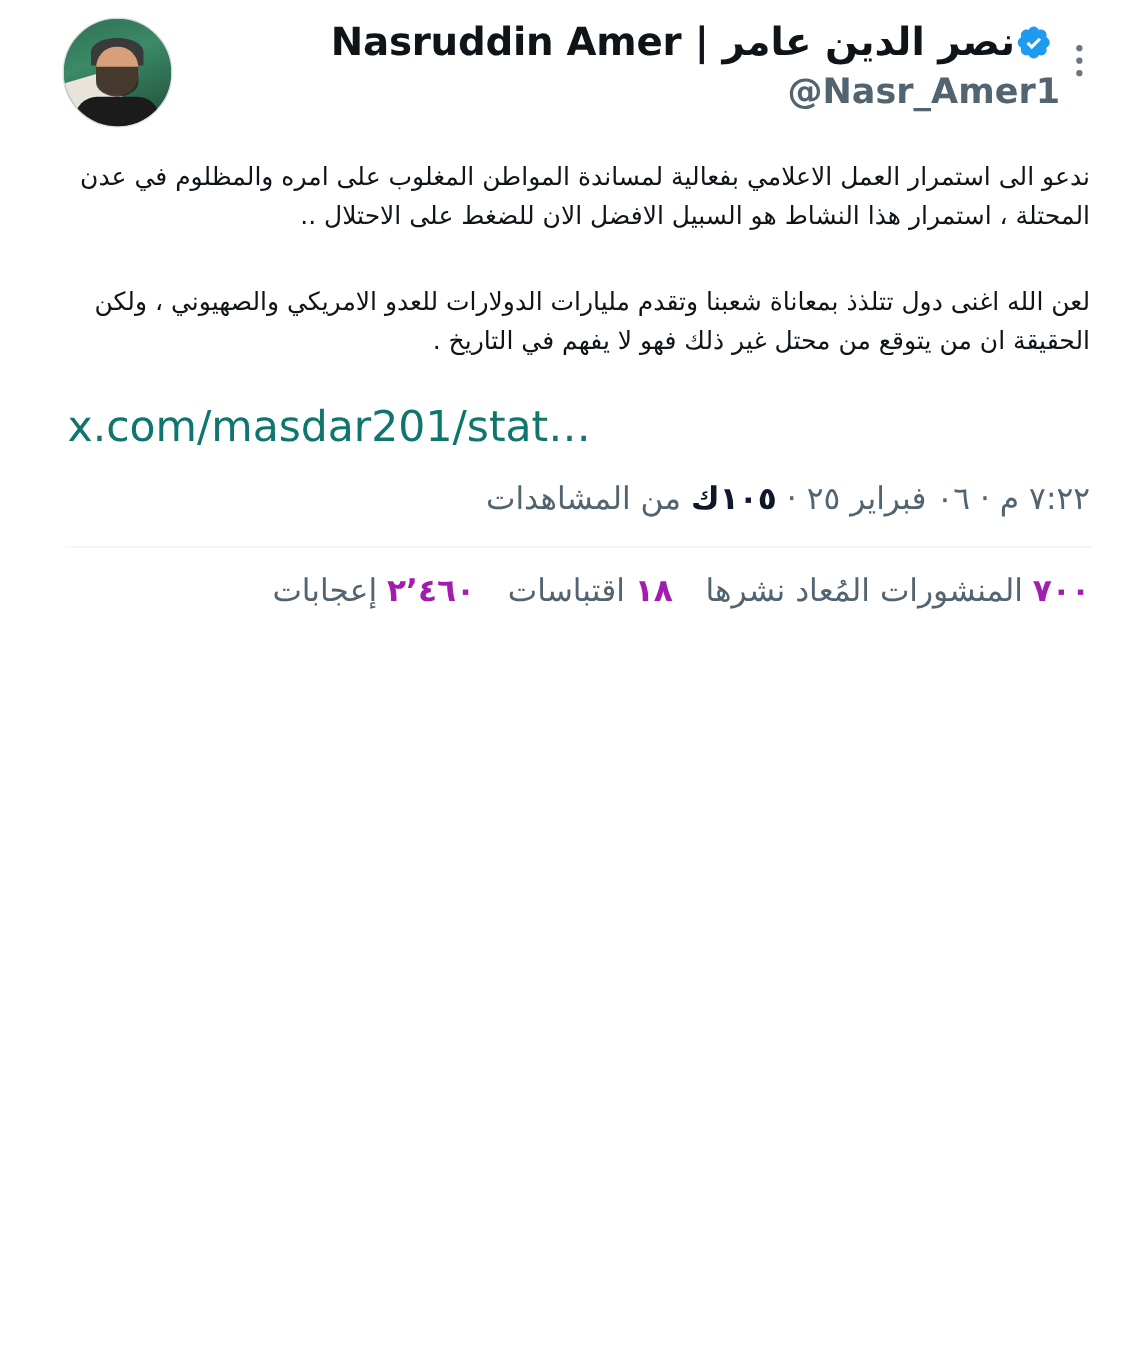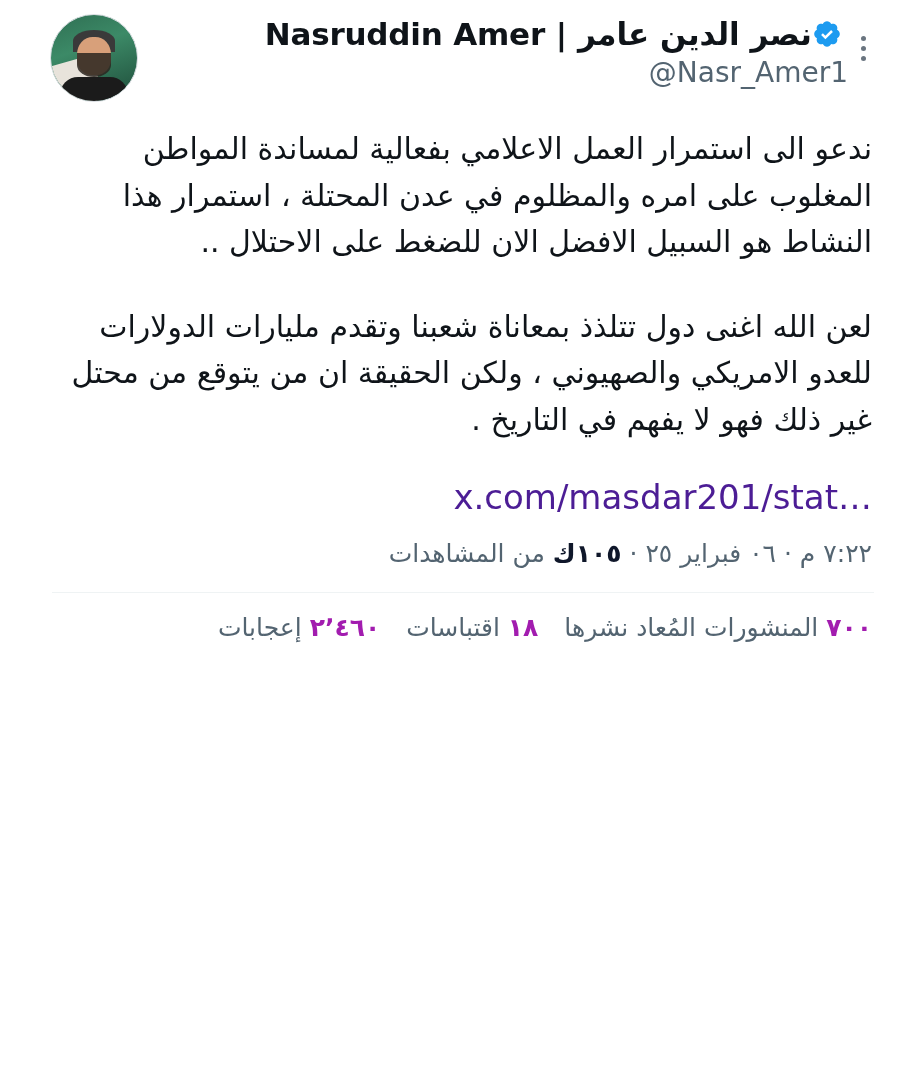--- a/index.html
+++ b/index.html
@@ -126,20 +126,21 @@
     margin-left: 0;
   }
   .handle {
     font-size: 28px;
     color: #536471;
     margin-top: 4px;
     width: 100%;
     text-align: right;
     padding-right: 2px;
     direction: ltr;
+    font-weight: bold;
   }
   .menu-dots {
     flex: 0 0 auto;
     width: 26px;
     display: flex;
     flex-direction: column;
     align-items: center;
     justify-content: flex-start;
     gap: 5px;
     padding-top: 22px;
@@ -147,39 +148,39 @@
   .menu-dots i {
     display: block;
     width: 5px;
     height: 5px;
     border-radius: 50%;
     background: #6a7580;
   }
 
   
   .tweet-text {
-    font-size: 30px;
+    font-size: 20px;
     line-height: 1.55;
     color: #0f1419;
     text-align: right;
     direction: rtl;
     padding: 18px 4px 0 4px;
     letter-spacing: 0;
   }
   .tweet-text p {
     margin: 0 0 38px 0;
   }
   .tweet-text p:last-child { margin-bottom: 0; margin-top: 19px; }
 
   .link {
     display: block;
     font-size: 34px;
-    color: #4c1d95;
+    color: #0f766e;
     direction: ltr;
-    text-align: right;
+    text-align: left;
     padding: 34px 4px 0 4px;
     text-decoration: none;
   }
 
   .meta {
     font-size: 25px;
     color: #536471;
     text-align: right;
     direction: rtl;
     padding: 22px 4px 0 4px;

